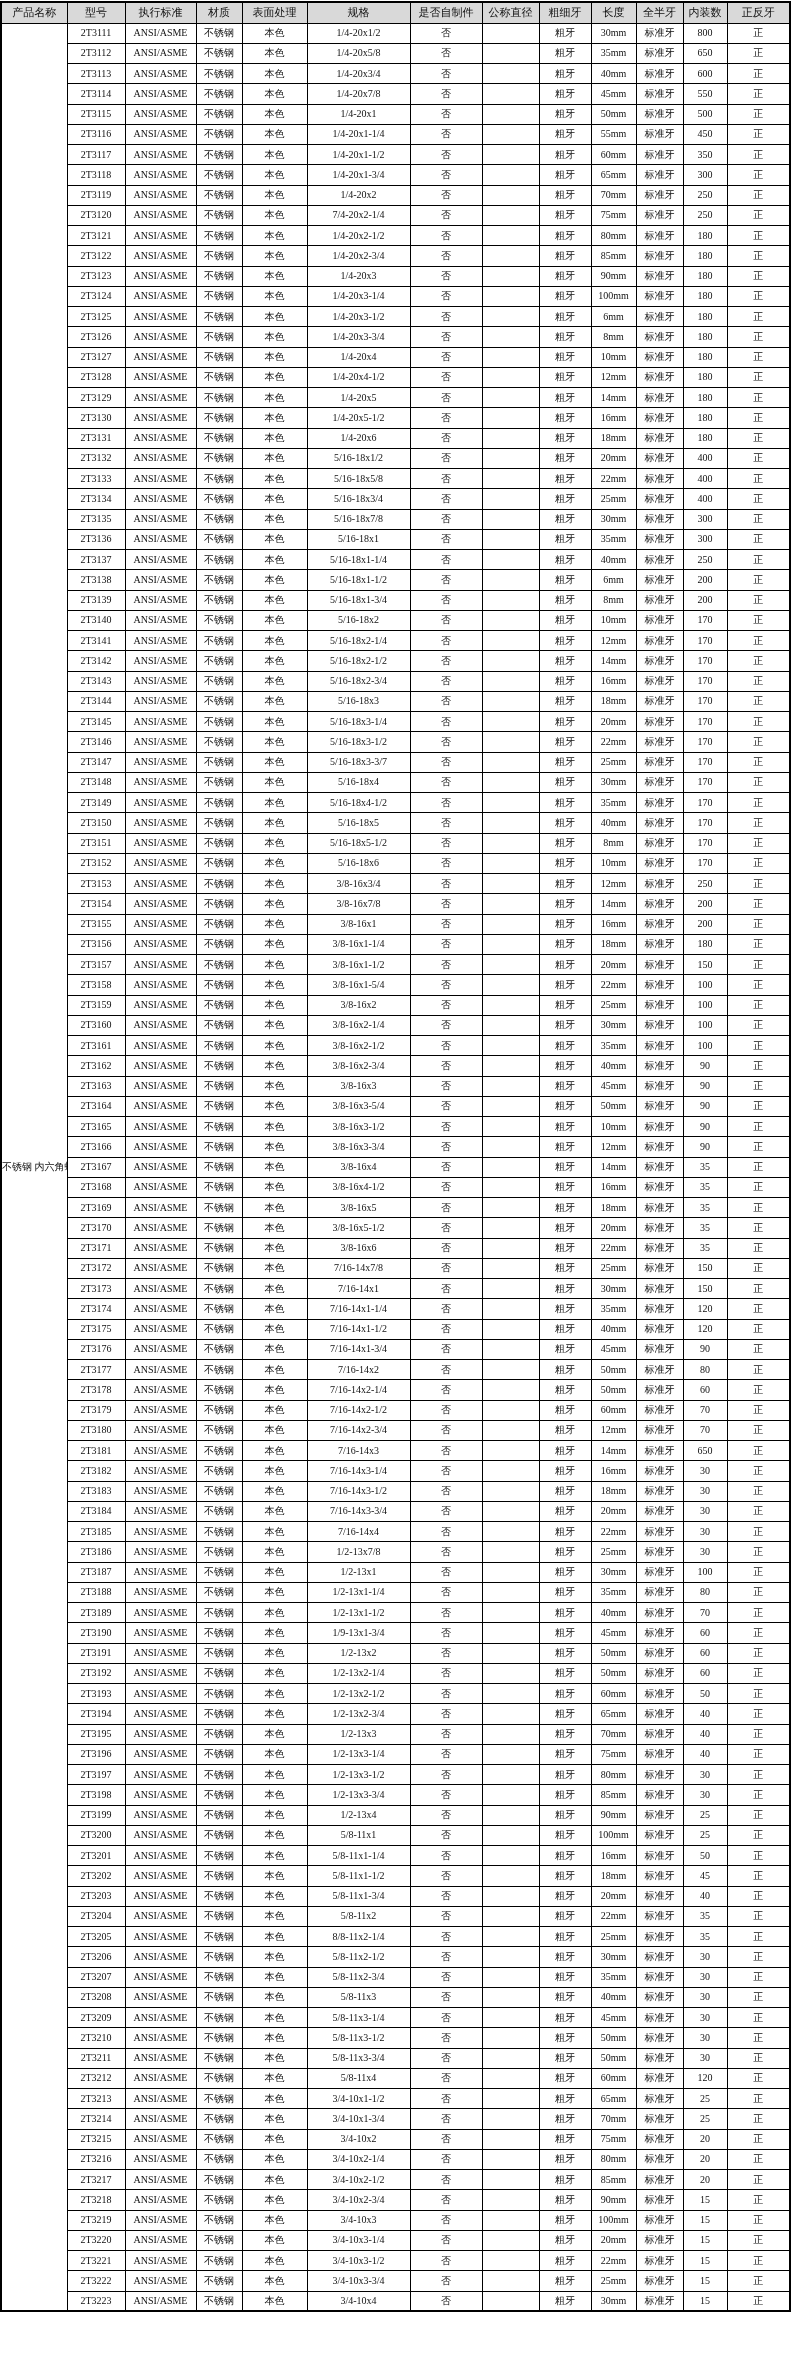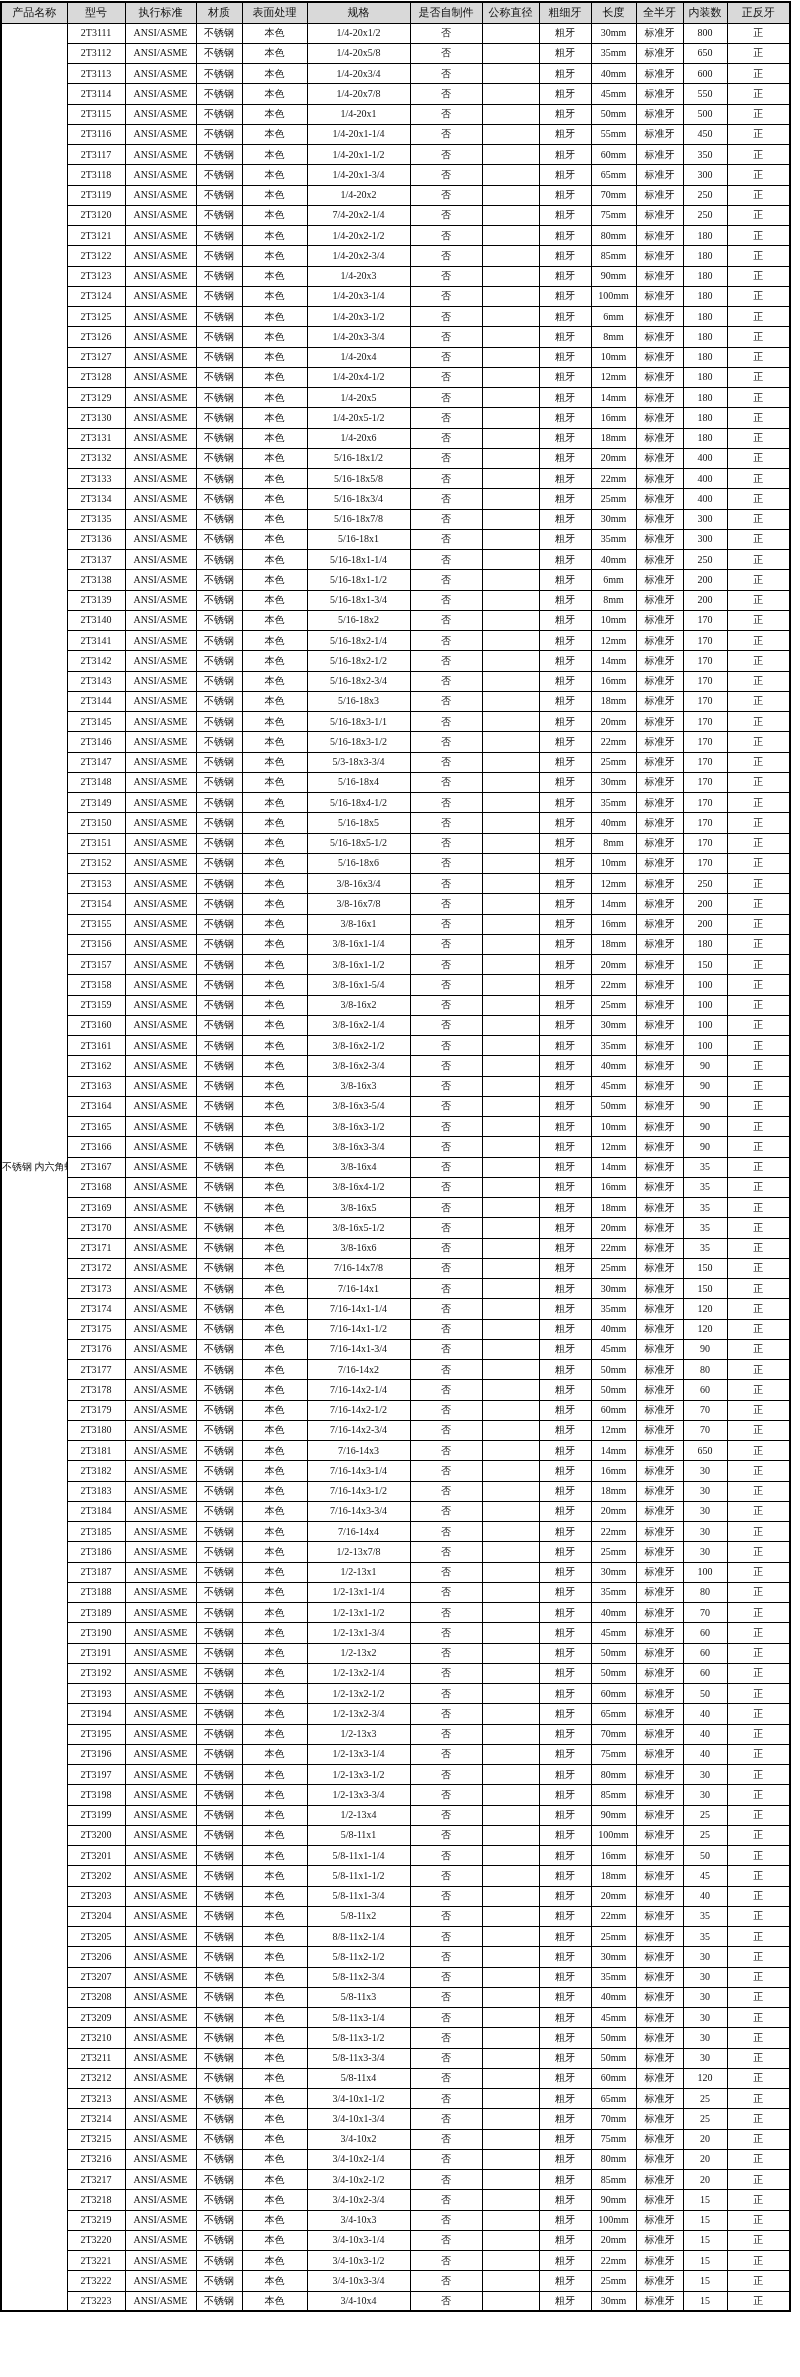--- a/index.html
+++ b/index.html
@@ -530,21 +530,21 @@
         <td>18mm</td>
         <td>标准牙</td>
         <td>170</td>
         <td>正</td>
       </tr>
       <tr>
         <td>2T3145</td>
         <td>ANSI/ASME</td>
         <td>不锈钢</td>
         <td>本色</td>
-        <td>5/16-18x3-1/1</td>
+        <td>5/16-18x3-1/4</td>
         <td>否</td>
         <td></td>
         <td>粗牙</td>
         <td>20mm</td>
         <td>标准牙</td>
         <td>170</td>
         <td>正</td>
       </tr>
       <tr>
         <td>2T3146</td>
@@ -558,21 +558,21 @@
         <td>22mm</td>
         <td>标准牙</td>
         <td>170</td>
         <td>正</td>
       </tr>
       <tr>
         <td>2T3147</td>
         <td>ANSI/ASME</td>
         <td>不锈钢</td>
         <td>本色</td>
-        <td>5/3-18x3-3/4</td>
+        <td>5/16-18x3-3/7</td>
         <td>否</td>
         <td></td>
         <td>粗牙</td>
         <td>25mm</td>
         <td>标准牙</td>
         <td>170</td>
         <td>正</td>
       </tr>
       <tr>
         <td>2T3148</td>
@@ -1160,21 +1160,21 @@
         <td>40mm</td>
         <td>标准牙</td>
         <td>70</td>
         <td>正</td>
       </tr>
       <tr>
         <td>2T3190</td>
         <td>ANSI/ASME</td>
         <td>不锈钢</td>
         <td>本色</td>
-        <td>1/2-13x1-3/4</td>
+        <td>1/9-13x1-3/4</td>
         <td>否</td>
         <td></td>
         <td>粗牙</td>
         <td>45mm</td>
         <td>标准牙</td>
         <td>60</td>
         <td>正</td>
       </tr>
       <tr>
         <td>2T3191</td>

